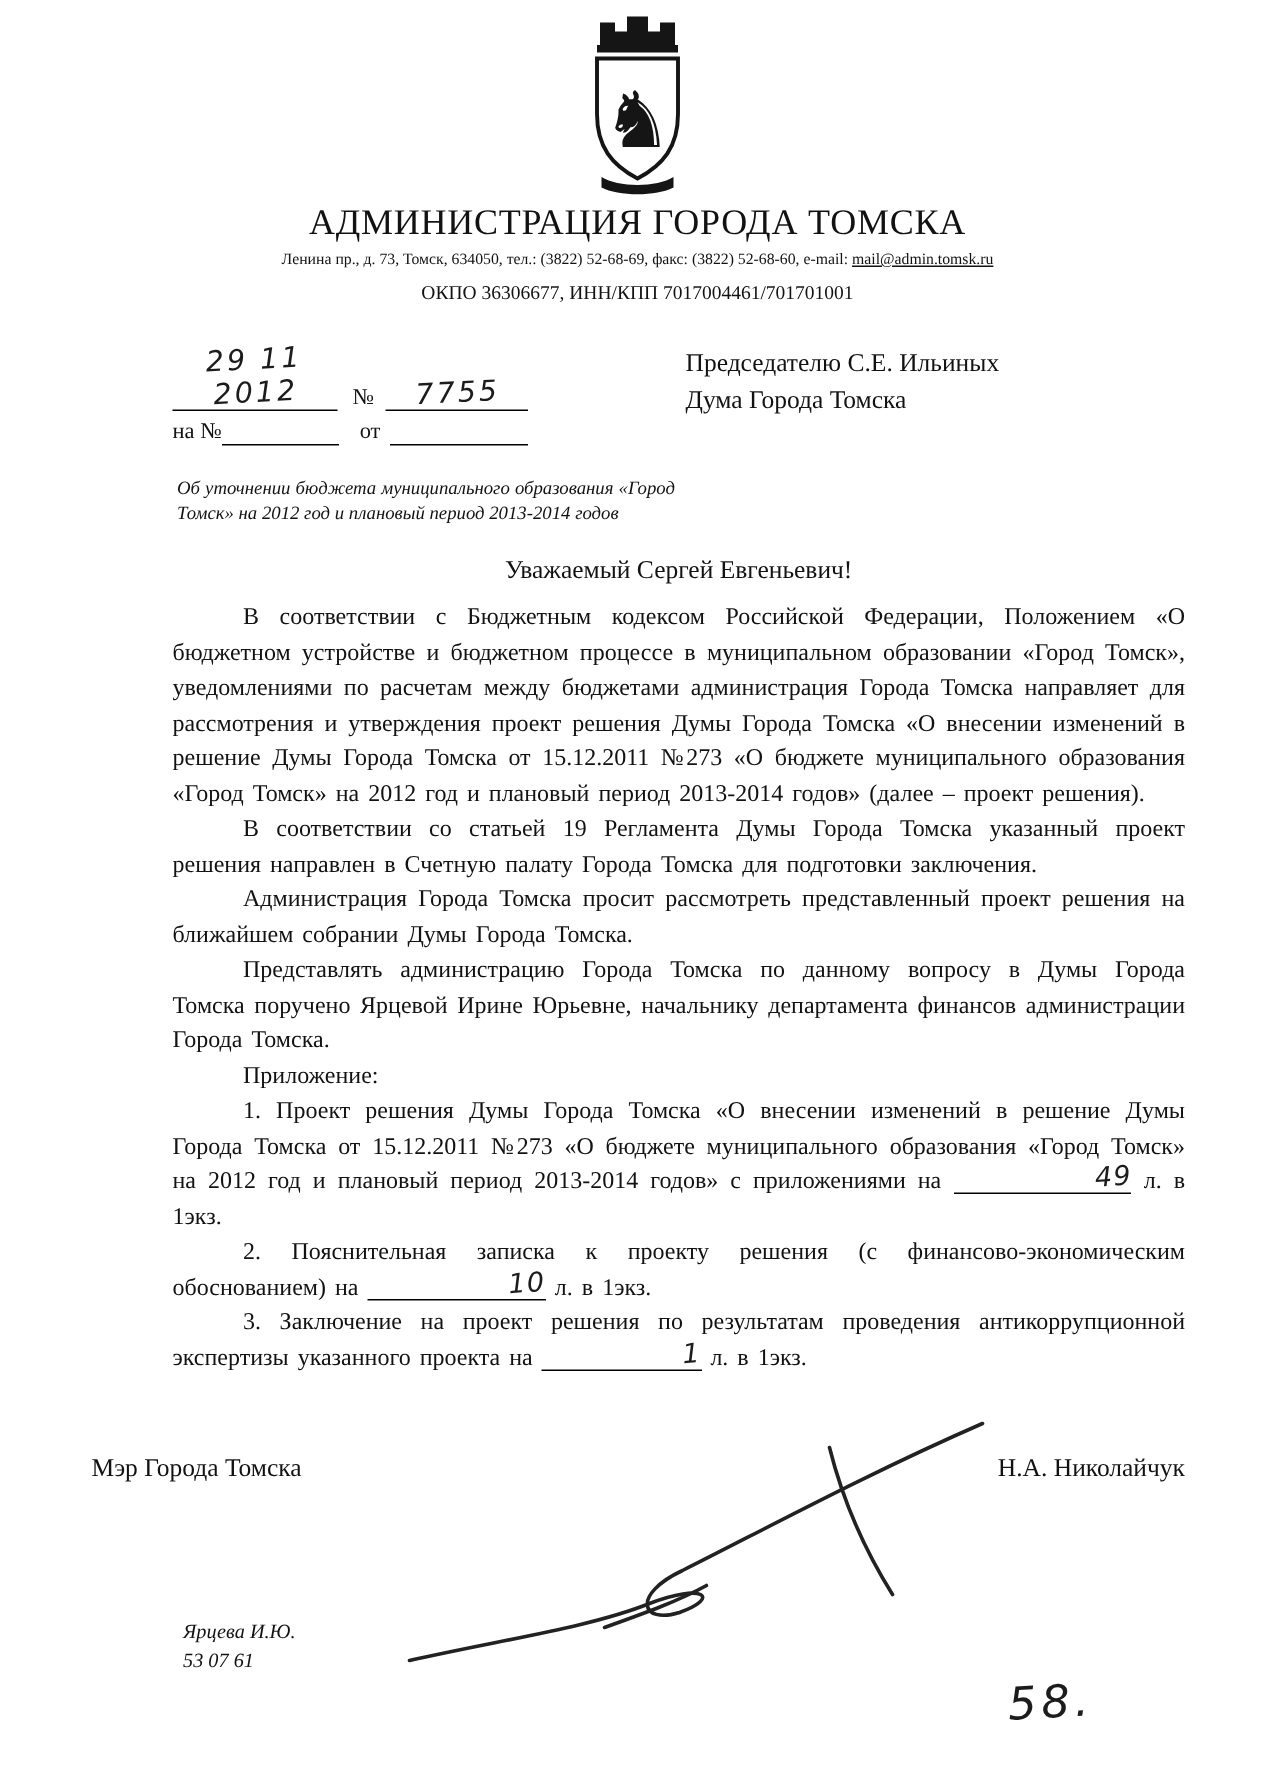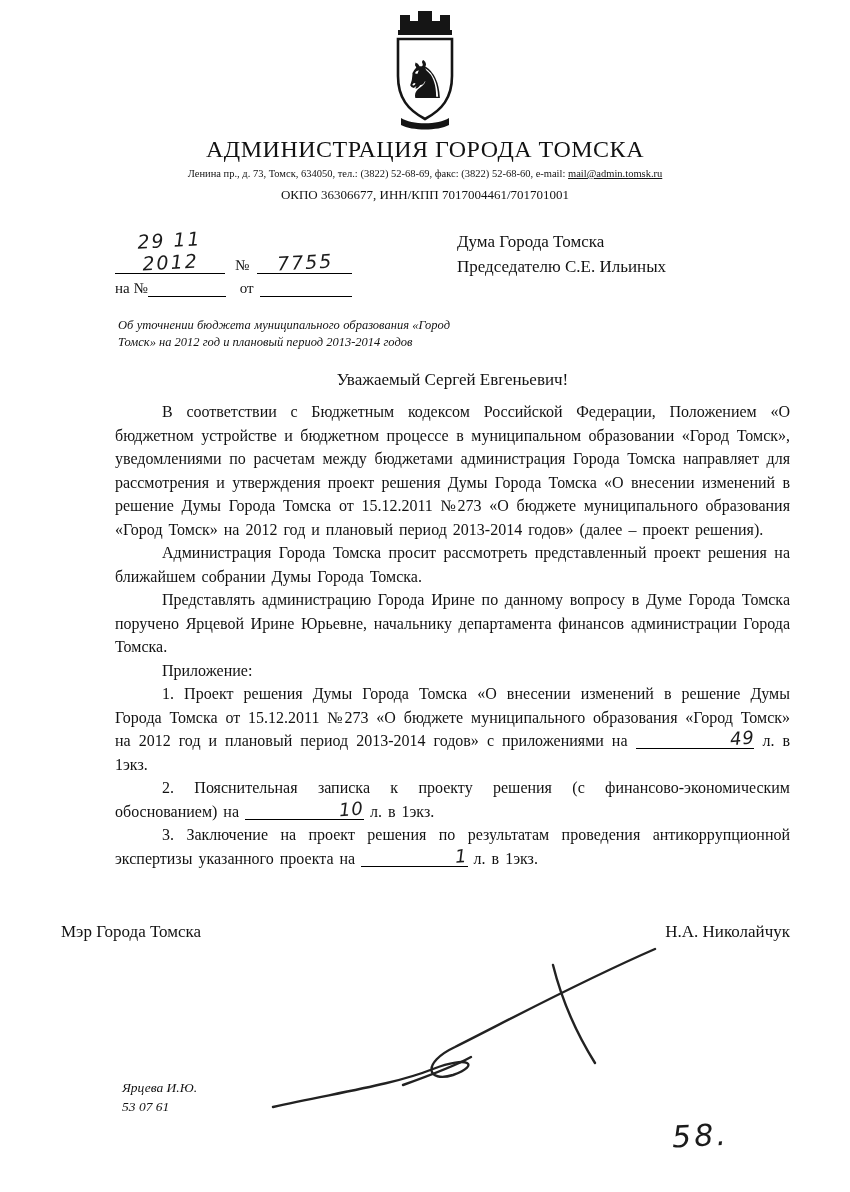--- a/index.html
+++ b/index.html
@@ -106,33 +106,34 @@
         <span class="ref-num-wrap"><span class="hand">7755</span></span>
       </div>
       <div class="ref-bottom">
         <span>на №</span>
         <span class="fill-line-1"></span>
         <span class="ref-from-label">от</span>
         <span class="fill-line-2"></span>
       </div>
     </div>
     <div class="recipient">
+      <div>Председателю С.Е. Ильиных</div>
       <div>Дума Города Томска</div>
-      <div>Председателю С.Е. Ильиных</div>
     </div>
   </div>
 
   <div class="subject">Об уточнении бюджета муниципального образования «Город Томск» на 2012 год и плановый период 2013-2014 годов</div>
 
   <div class="salutation">Уважаемый Сергей Евгеньевич!</div>
 
   <div class="body-text">
     <p>В соответствии с Бюджетным кодексом Российской Федерации, Положением «О бюджетном устройстве и бюджетном процессе в муниципальном образовании «Город Томск», уведомлениями по расчетам между бюджетами администрация Города Томска направляет для рассмотрения и утверждения проект решения Думы Города Томска «О внесении изменений в решение Думы Города Томска от 15.12.2011 №273 «О бюджете муниципального образования «Город Томск» на 2012 год и плановый период 2013-2014 годов» (далее – проект решения).</p>
+    <p>В соответствии со статьей 19 Регламента Думы Города Томска указанный проект решения направлен в Счетную палату Города Томска для подготовки заключения.</p>
     <p>Администрация Города Томска просит рассмотреть представленный проект решения на ближайшем собрании Думы Города Томска.</p>
-    <p>Представлять администрацию Города Ирине по данному вопросу в Думе Города Томска поручено Ярцевой Ирине Юрьевне, начальнику департамента финансов администрации Города Томска.</p>
+    <p>Представлять администрацию Города Томска по данному вопросу в Думы Города Томска поручено Ярцевой Ирине Юрьевне, начальнику департамента финансов администрации Города Томска.</p>
     <p>Приложение:</p>
     <p><span>1. Проект решения Думы Города Томска «О внесении изменений в решение Думы Города Томска от 15.12.2011 №273 «О бюджете муниципального образования «Город Томск» на 2012 год и плановый период 2013-2014 годов» с приложениями на </span><span class="count-wrap"><span class="hand hand-small">49</span></span><span> л. в 1экз.</span></p>
     <p><span>2. Пояснительная записка к проекту решения (с финансово-экономическим обоснованием) на </span><span class="count-wrap"><span class="hand hand-small">10</span></span><span> л. в 1экз.</span></p>
     <p><span>3. Заключение на проект решения по результатам проведения антикоррупционной экспертизы указанного проекта на </span><span class="count-wrap"><span class="hand hand-small">1</span></span><span> л. в 1экз.</span></p>
   </div>
 
   <div class="sig-row">
     <span>Мэр Города Томска</span>
     <span>Н.А. Николайчук</span>
   </div>

